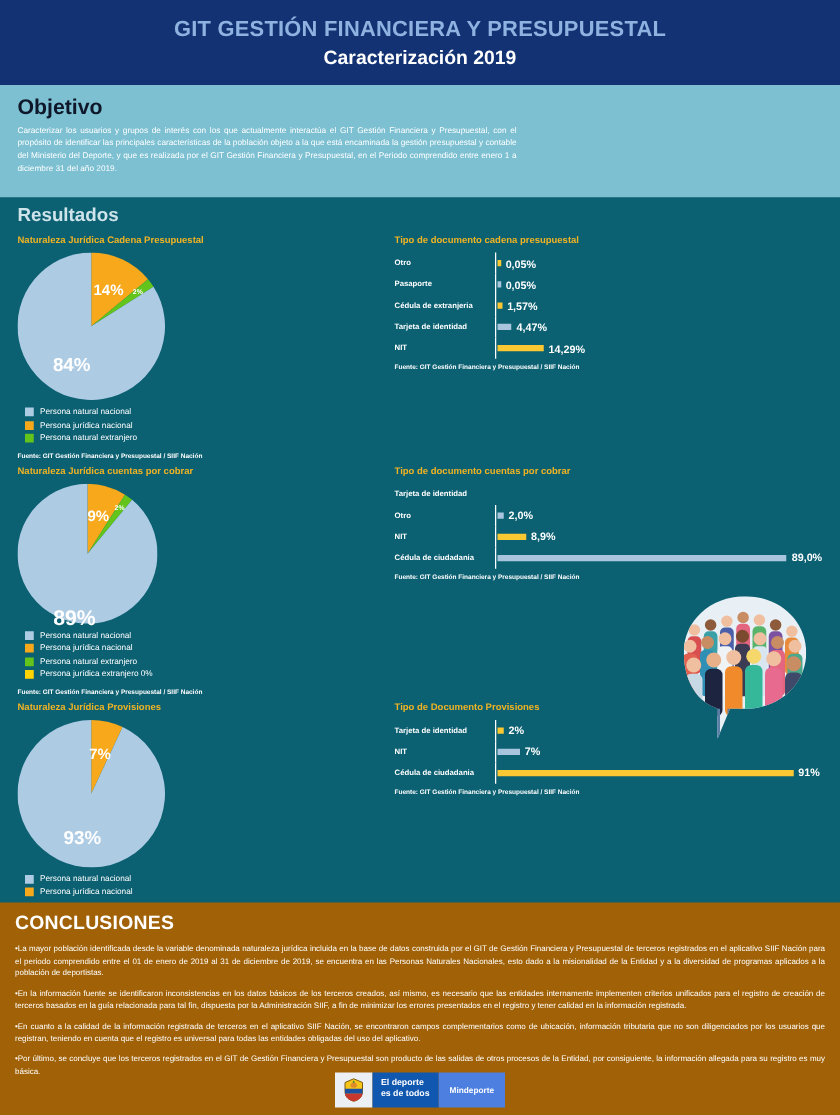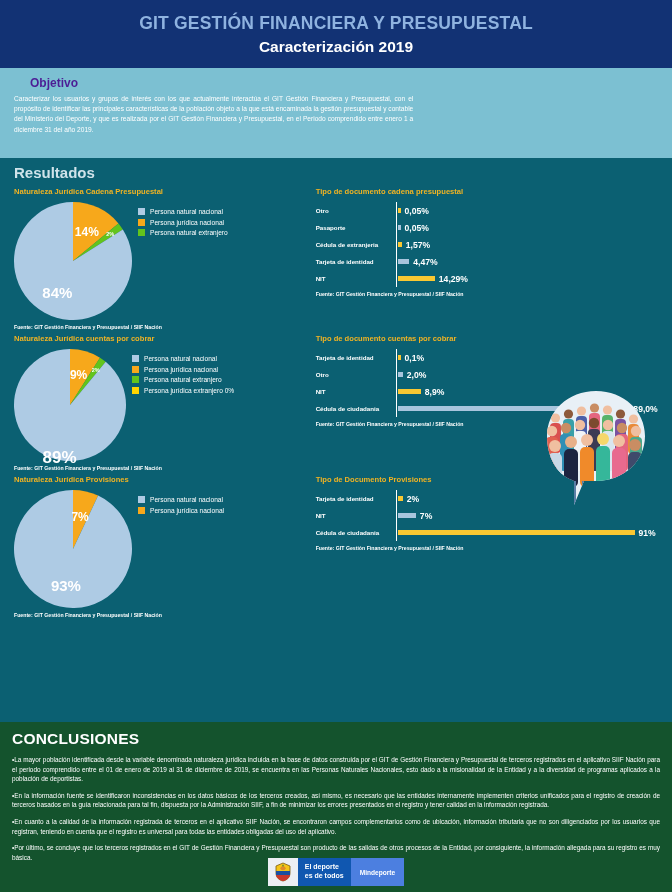--- a/index.html
+++ b/index.html
@@ -33,22 +33,22 @@
   
   .band{
     background:#7cc0d2;
     padding:8px 14px 12px 14px;
     display:flex;
     min-height:70px;
   }
   .band .col-left{width:62%;padding-right:12px;}
   .band .col-right{width:38%;padding-left:12px;}
   .band h3{
-    margin:0 0 4px 16px;
-    font-size:12px;font-weight:bold;color:#4c1d95;
+    margin:0 0 4px 0;
+    font-size:17px;font-weight:bold;color:#0f172a;
   }
   .band p{
     margin:0;
     font-size:6.6px;line-height:1.55;color:#ffffff;
     text-align:justify;
   }
   .band .col-right p{text-align:left;}
 
   
   .results{
@@ -69,21 +69,21 @@
   .chart-title{
     font-size:7.6px;font-weight:bold;color:#f0b323;
     margin:0 0 6px 0;
   }
   .source{
     font-size:5.2px;font-weight:bold;color:#ffffff;
     margin:4px 0 0 0;
   }
 
   
-  .pie-block{display:flex;align-items:flex-start;}
+  .pie-block{display:flex;align-items:flex-start;flex-direction:column;}
   .pie-wrap{position:relative;flex:0 0 auto;}
   .pie-svg{display:block;}
   .pie-label{
     position:absolute;
     color:#ffffff;font-weight:bold;
     pointer-events:none;
     white-space:nowrap;
   }
   .legend{
     margin-left:6px;padding-top:6px;
@@ -125,21 +125,21 @@
   .crowd{
     position:absolute;
     right:10px;top:-86px;
     width:104px;height:118px;
     pointer-events:none;
   }
 
   
   .conclusions{
     position:absolute;left:0;right:0;bottom:0;
-    background:#14532d;
+    background:#a16207;
     padding:8px 12px 4px 12px;
     height:170px;
     box-sizing:border-box;
   }
   .conclusions h3{
     margin:0 0 7px 0;
     font-size:15.5px;font-weight:bold;color:#ffffff;letter-spacing:.2px;
   }
   .conclusions p{
     margin:0 0 7px 0;
@@ -296,24 +296,20 @@
               </div>
             </div>
         </div>
         <div class="source">Fuente: GIT Gestión Financiera y Presupuestal / SIIF Nación</div>
       </div>
       <div class="cell-right">
         <div class="chart-title">Tipo de documento cuentas por cobrar</div>
         <div class="bars">
             <div class="bar-row">
               <div class="bar-cat">Tarjeta de identidad</div>
-              <div class="bar-track">
-                <div class="bar-fill" style="width: 1.1%; background: rgb(250, 200, 50);"></div>
-                <div class="bar-val">0,1%</div>
-              </div>
             </div>
             <div class="bar-row">
               <div class="bar-cat">Otro</div>
               <div class="bar-track">
                 <div class="bar-fill" style="width: 2%; background: rgb(168, 197, 221);"></div>
                 <div class="bar-val">2,0%</div>
               </div>
             </div>
             <div class="bar-row">
               <div class="bar-cat">NIT</div>

